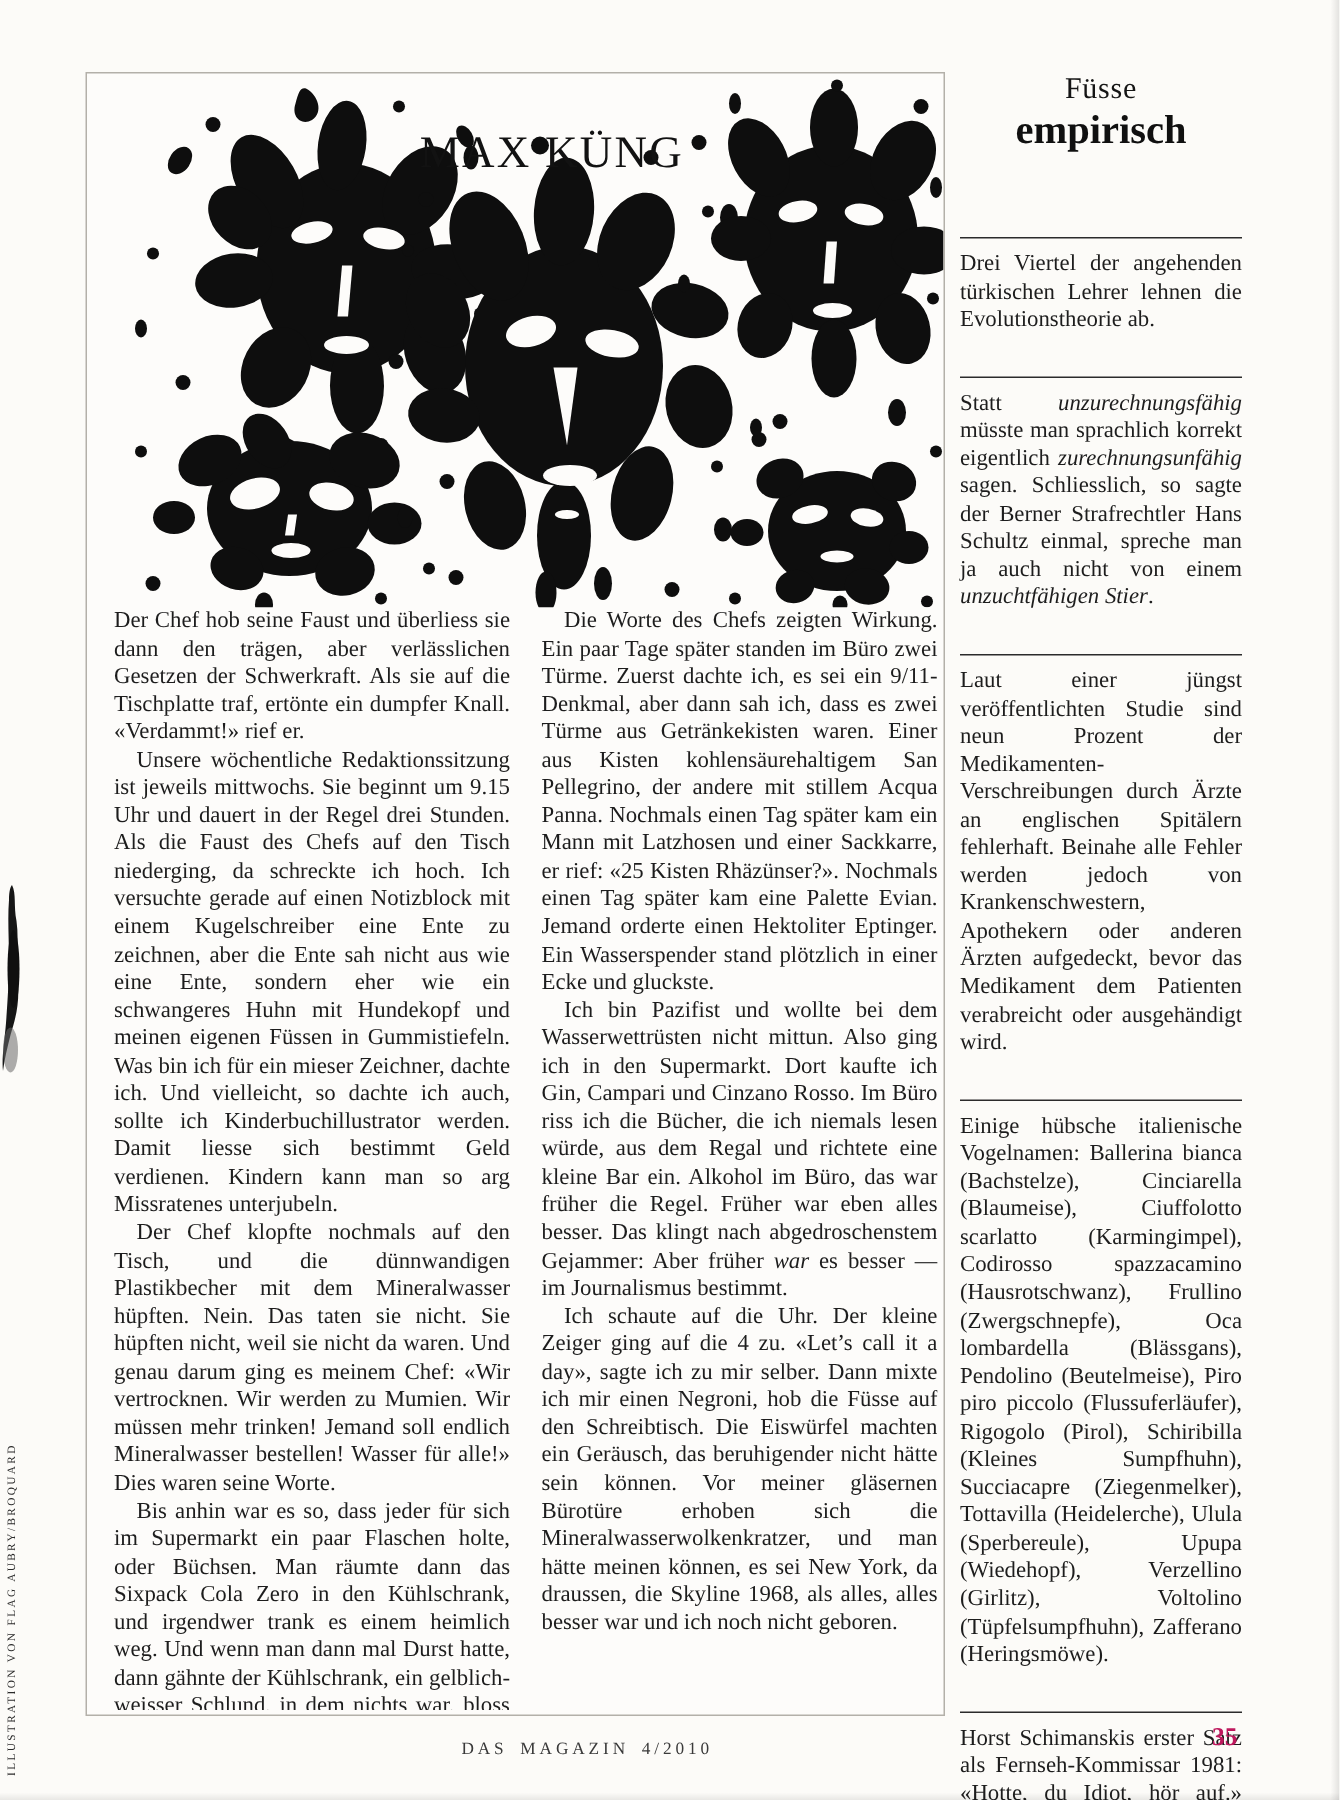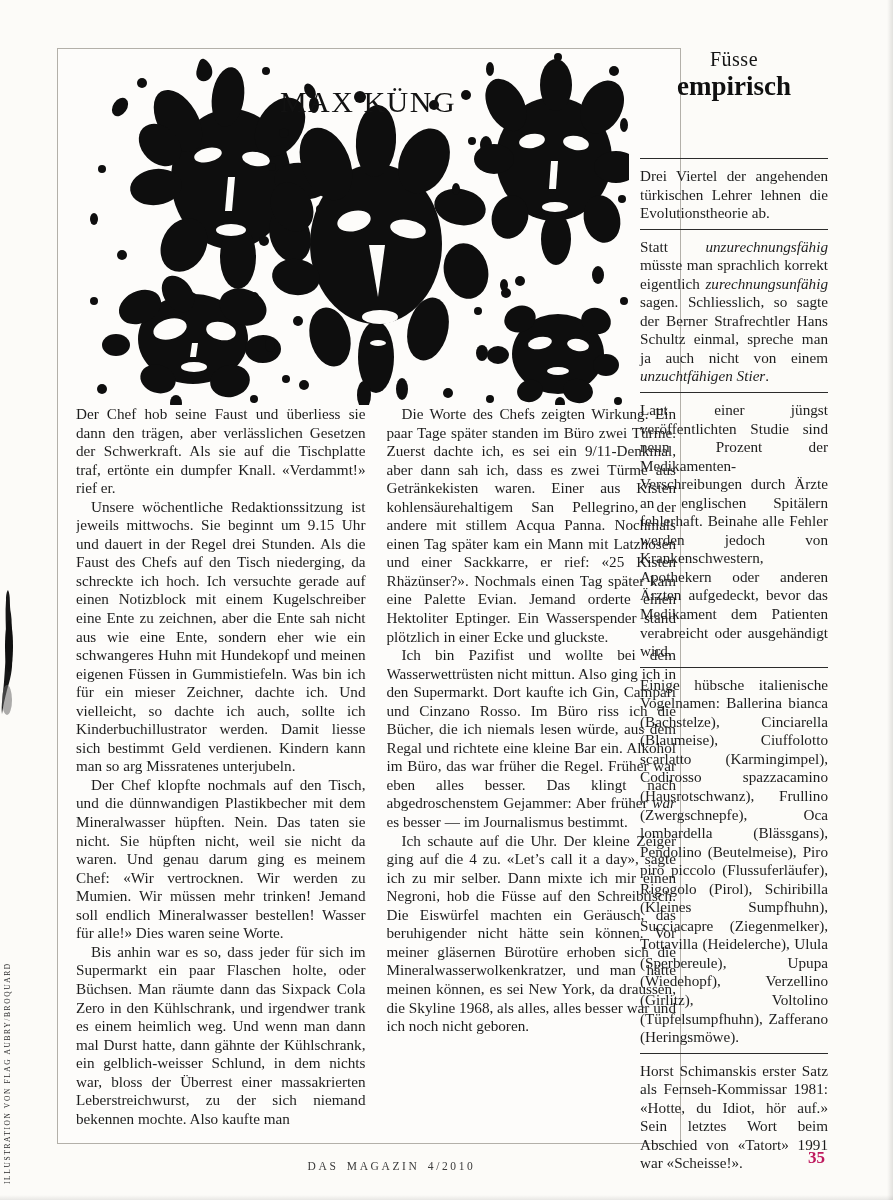--- a/index.html
+++ b/index.html
@@ -18,21 +18,21 @@
   .credit{
     position:absolute;left:3px;bottom:16px;height:262px;
     writing-mode:vertical-rl;transform:rotate(180deg);
     font-size:7.5px;letter-spacing:1.6px;color:#2a2a2a;white-space:nowrap;
   }
   
   .smudge{position:absolute;left:0;top:588px;}
 
   
   .article-box{
-    position:absolute;left:57px;top:48px;width:624px;height:1096px;
+    position:absolute;left:57px;top:48px;width:573px;height:1096px;
     border:1px solid #b3b0a9;background:#fdfcfa;box-sizing:border-box;
   }
   .illustration{position:absolute;top:0;left:0;width:571px;height:356px;overflow:hidden;}
   .article-title{
     position:absolute;top:36px;left:165px;width:290px;text-align:center;
     font-size:30px;letter-spacing:1.5px;color:#121212;font-weight:500;
   }
   .columns{
     position:absolute;top:356px;left:6px;right:4px;bottom:3px;
     display:flex;gap:9px;overflow:hidden;
@@ -43,21 +43,21 @@
   }
   .col p{margin:0;}
   .col p.ind{text-indent:15px;}
 
   
   .sidebar{position:absolute;left:640px;top:42px;width:188px;}
   .kicker{text-align:center;font-size:20px;letter-spacing:.5px;margin-top:6px;color:#151515;}
   .side-title{text-align:center;font-size:27px;font-weight:bold;color:#101010;}
   .side-items{margin-top:56px;}
   .side-item{
-    border-top:1px solid #2b2b2b;padding-top:8px;margin-top:6px;
+    border-top:1px solid #2b2b2b;padding-top:8px;margin-top:28px;
     text-align:justify;font-size:15.2px;line-height:18.55px;color:#1d1d1d;
   }
   .side-item:first-child{margin-top:0;}
 
   .footer{
     position:absolute;top:1160px;left:0;width:783px;text-align:center;
     font-size:11.5px;letter-spacing:2.6px;word-spacing:3px;color:#3a3a3a;
   }
   .pagenum{
     position:absolute;top:1148px;left:640px;width:185px;text-align:right;

